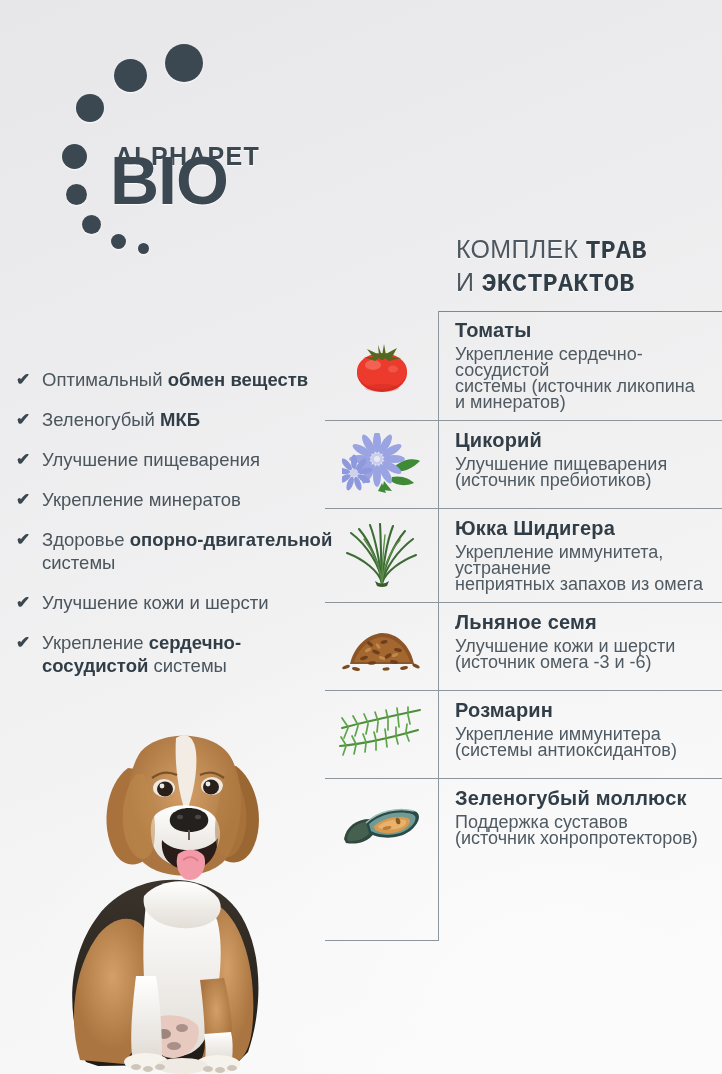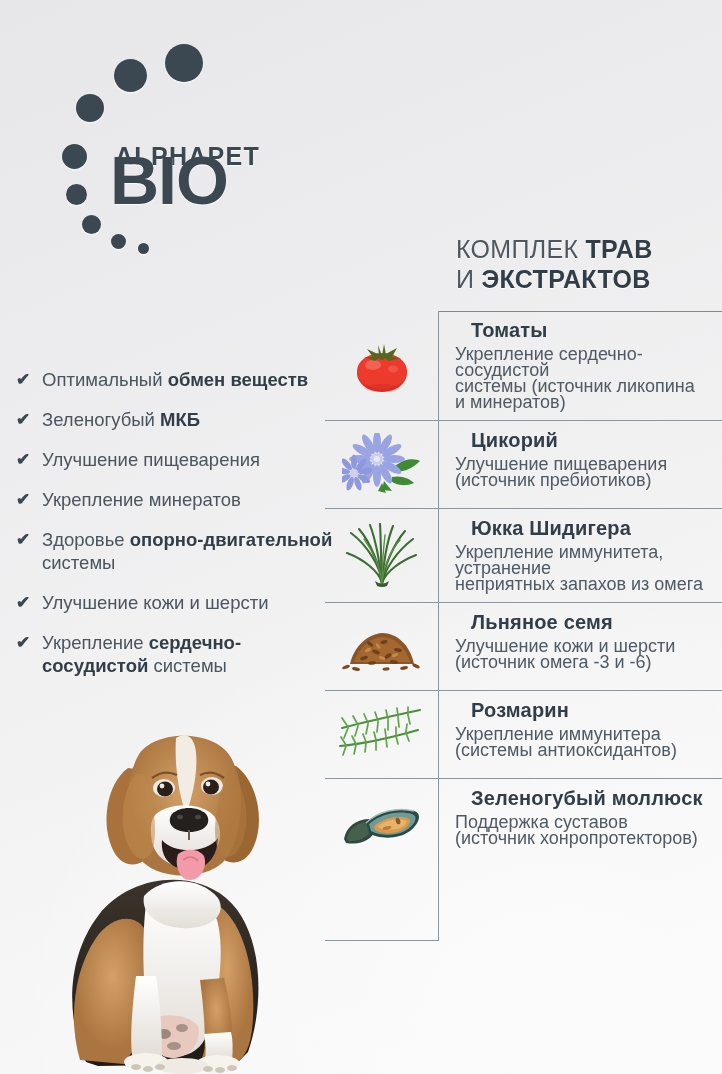--- a/index.html
+++ b/index.html
@@ -29,39 +29,39 @@
   .benefit{ display:flex; align-items:flex-start; margin-bottom:17px; }
   .benefit .check{ flex:0 0 26px; font-size:17px; line-height:23px; color:#3b474f;
                    font-weight:bold; text-align:left; }
   .benefit .btext{ font-size:18.5px; line-height:23px; color:#4a555d; }
   .benefit .btext b{ color:#323e47; font-weight:bold;text-align:center; }
 
   
   #herbs-title{ position:absolute; left:456px; top:234px; width:266px;
                 font-size:25px; line-height:30px; color:#4d5760; letter-spacing:.3px;
                 text-shadow:0 1px 1px rgba(255,255,255,.8); }
-  #herbs-title b{ color:#323e47; font-weight:bold; }
+  #herbs-title b{ color:#323e47; font-weight:bold;font-family:Liberation Mono, monospace; }
 
   #herb-table{ position:absolute; left:325px; top:310px; width:397px; }
   #vline{ position:absolute; left:438px; top:311px; width:1px; height:630px;
           background:#8d969c; }
   #topline{ position:absolute; left:438px; top:311px; width:284px; height:1px;
             background:#7f888f; }
   #botline{ position:absolute; left:325px; top:940px; width:114px; height:1px;
             background:#8d969c; }
 
   .herb-row{ position:relative; display:flex; min-height:88px; }
   .herb-row + .herb-row::before{
       content:""; position:absolute; left:0; top:0; width:397px; height:1px;
       background:#8d969c;
   }
   .herb-icon{ flex:0 0 113px; display:flex; align-items:center; justify-content:center; }
   .herb-body{ flex:1; padding:8px 8px 10px 17px; }
   .herb-name{ font-size:20px; font-weight:bold; color:#323e47; line-height:25px;
-              letter-spacing:.2px; margin-bottom:3px;margin-left:16px; }
+              letter-spacing:.2px; margin-bottom:3px; }
   .herb-desc{ font-size:18px; line-height:16px; color:#4f5a62; }
 
   .ico{ display:block; }
 
   
   #dog{ position:absolute; left:40px; top:690px; width:300px; height:384px; }
 </style>
 </head>
 <body>
 

